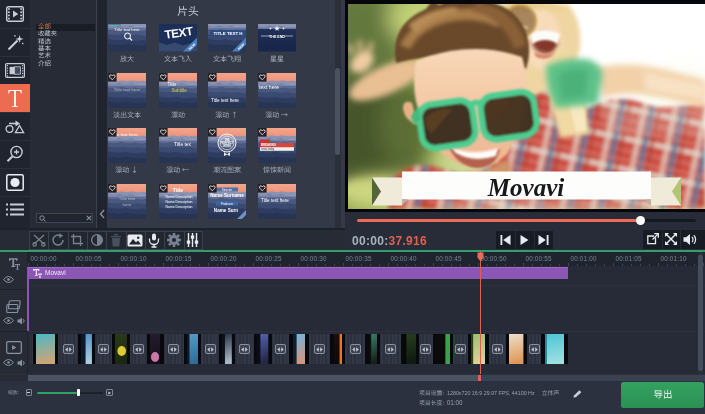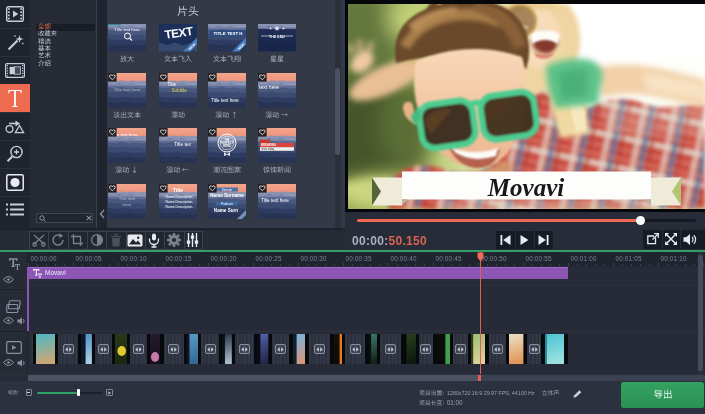--- a/index.html
+++ b/index.html
@@ -533,21 +533,21 @@
 <path d="M54 195.5 L54 201.5 L60 195.5Z M303 195.5 L303 201.5 L297 195.5Z" fill="#b8b29e"></path>
 <text x="178" y="191.5" text-anchor="middle" style="font-family:Liberation Serif,serif;font-style:italic;font-weight:bold;font-size:25px" fill="#17181a">Movavi</text>
 </g>
 </svg>
 <div class="abs" style="left:345px;top:0;width:360px;height:4px;background:#05070a"></div>
 <div class="abs" style="left:345px;top:0;width:3px;height:212px;background:#05070a"></div>
 <div class="abs" style="left:345px;top:209px;width:360px;height:3px;background:#05070a"></div>
 <div class="abs" style="left:357px;top:218.5px;width:339px;height:3.5px;background:#151a22;border-radius:2px"></div>
 <div class="abs" style="left:357px;top:218.5px;width:283px;height:3.5px;background:#ef6b55;border-radius:2px"></div>
 <div class="abs" style="left:635.5px;top:215.5px;width:9px;height:9px;background:#fff;border-radius:50%"></div>
-<div class="abs" style="left:352px;top:234px;font-size:12px;font-weight:bold;letter-spacing:0.3px;color:#a9b1be">00:00:<span style="color:#d96450">50.150</span></div>
+<div class="abs" style="left:352px;top:234px;font-size:12px;font-weight:bold;letter-spacing:0.3px;color:#a9b1be">00:00:<span style="color:#d96450">37.916</span></div>
 <div class="abs" style="left:496px;top:231px;width:56.5px;height:18px;background:#161b24"></div>
 <div class="abs" style="left:514.8px;top:231px;width:1px;height:18px;background:#262c38"></div>
 <div class="abs" style="left:533.7px;top:231px;width:1px;height:18px;background:#262c38"></div>
 <svg class="abs" style="left:500px;top:235px" width="11" height="10" viewBox="0 0 11 10">
     <g fill="#e8ecf2">
       <rect x="0.5" y="0" width="1.8" height="10"></rect>
       <path d="M10.5 0V10L3.2 5Z"></path>
     </g>
   </svg>
 <svg class="abs" style="left:520px;top:235px" width="9" height="10" viewBox="0 0 9 10">

